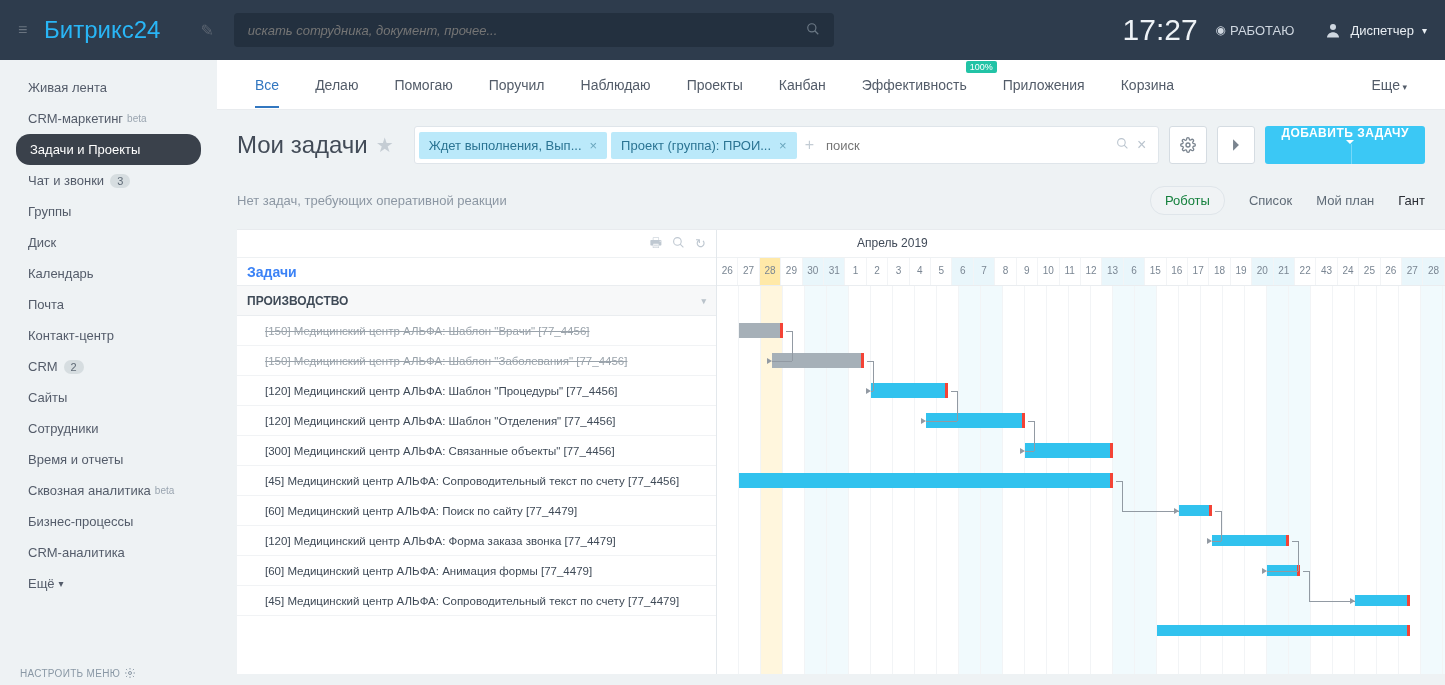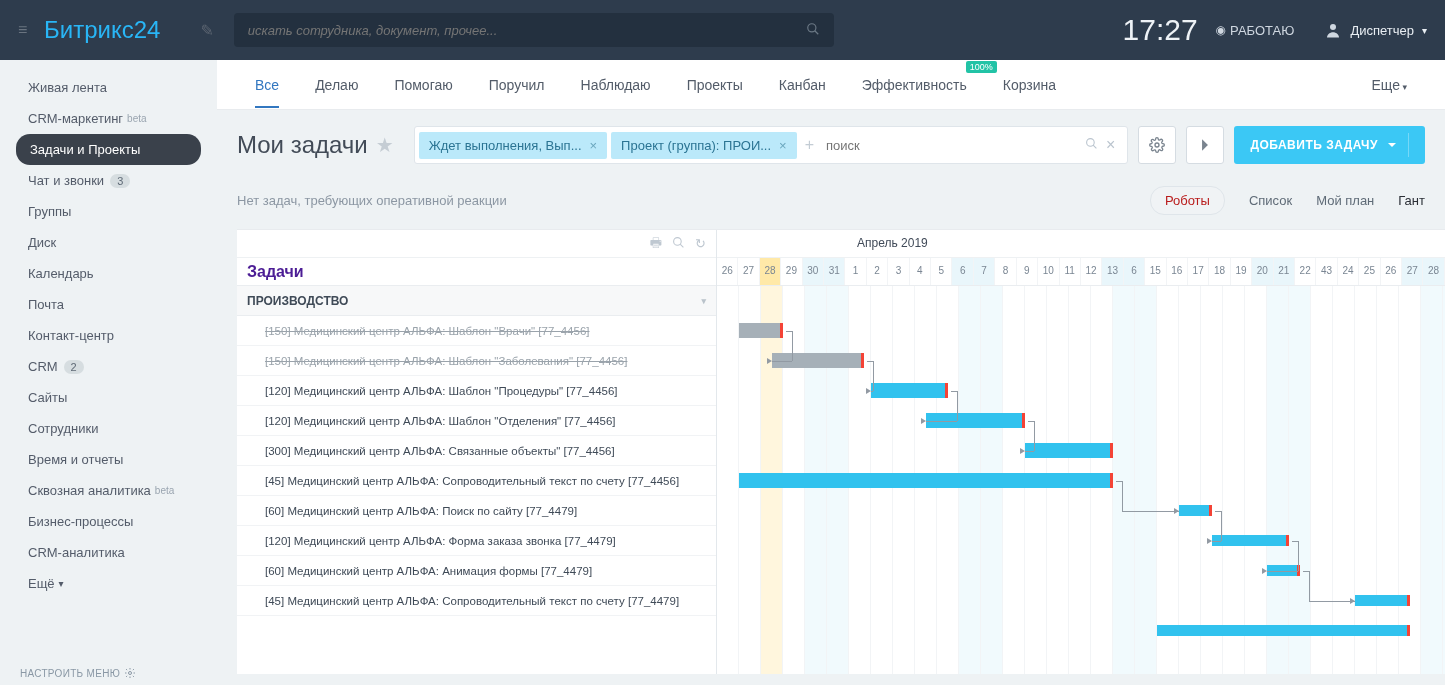--- a/index.html
+++ b/index.html
@@ -44,37 +44,37 @@
 .titlerow { display: flex; align-items: center; padding: 16px 20px 12px 20px; }
 .pagetitle { font-size: 24px; color: #424b57; font-weight: 300; margin-right: 8px; }
 .star { color: #c5cdd4; font-size: 20px; cursor: pointer; }
 .filters { margin-left: 20px; display: flex; align-items: center; background: #fff; border: 1px solid #dfe5ea; border-radius: 3px; height: 38px; flex: 1; padding: 4px; }
 .chip { background: #bbe9fa; color: #2b7493; padding: 6px 10px; border-radius: 2px; font-size: 13px; margin-right: 4px; display: flex; align-items: center; }
 .chip .x { margin-left: 8px; color: #6aa6bd; font-size: 13px; cursor: pointer; }
 .fsearch { flex: 1; border: 0; outline: 0; padding: 0 8px; font-size: 13px; color: #8f9aa7; }
 .ficons { display: flex; align-items: center; padding-right: 8px; }
 .ficons span { color: #bac4ce; margin-left: 8px; cursor: pointer; }
 .iconbtn { width: 38px; height: 38px; border: 1px solid #d5dce2; background: #fff; margin-left: 10px; display: flex; align-items: center; justify-content: center; border-radius: 3px; cursor: pointer; color: #7a848f; }
-.addbtn { height: 38px; background: #3bc8f5; color: #fff; border: 0; border-radius: 3px; padding: 0 16px; font-size: 12px; font-weight: 700; letter-spacing: 0.5px; margin-left: 10px; display: flex; align-items: center; cursor: pointer; }
+.addbtn { height: 38px; background: #3bc8f5; color: #fff; border: 0; border-radius: 3px; padding: 0 16px; font-size: 12px; font-weight: 700; letter-spacing: 0.5px; margin-left: 10px; display: flex; align-items: center; cursor: pointer; flex-direction: column; }
 .addbtn::after { content: ""; margin-left: 12px; width: 1px; height: 24px; background: rgba(255,255,255,0.3); }
 .addbtn-drop { width: 0; height: 0; border-left: 4px solid transparent; border-right: 4px solid transparent; border-top: 4px solid #fff; margin-left: 10px; }
 
 
 .subrow { display: flex; align-items: center; padding: 10px 20px 14px 20px; font-size: 13px; color: #8c97a3; }
 .subrow .spacer { flex: 1; }
-.robots { padding: 6px 14px; background: #f0f3f5; border: 1px solid #dfe5ea; border-radius: 14px; color: #b91c1c; cursor: pointer; }
+.robots { padding: 6px 14px; background: #f0f3f5; border: 1px solid #dfe5ea; border-radius: 14px; color: #15803d; cursor: pointer; }
 .viewlink { margin-left: 24px; color: #5f6b77; cursor: pointer; }
 .viewlink.active { color: #2b2f36; font-weight: 500; }
 
 
 .gantt { background: #fff; margin: 0 0 0 20px; height: 445px; display: flex; border-top: 1px solid #e8ebee; }
 .taskpane { width: 480px; border-right: 1px solid #e3e8ec; overflow: hidden; }
 .tasktools { height: 28px; display: flex; justify-content: flex-end; align-items: center; padding: 0 10px; border-bottom: 1px solid #eef1f3; }
 .tasktools span { color: #bfc8d1; margin-left: 10px; cursor: pointer; font-size: 13px; }
-.taskhdr { height: 28px; display: flex; align-items: center; padding: 0 10px; font-size: 16px; color: #4c1d95; border-bottom: 1px solid #eaedf0; font-weight: bold; }
+.taskhdr { height: 28px; display: flex; align-items: center; padding: 0 10px; font-size: 14px; color: #3b82f6; border-bottom: 1px solid #eaedf0; font-weight: bold; }
 .taskgroup { height: 30px; background: #f7f8f9; display: flex; align-items: center; padding: 0 10px; font-size: 12px; color: #3f4a57; font-weight: bold; border-bottom: 1px solid #eaedf0; position: relative; }
 .taskgroup::after { content: "▾"; position: absolute; right: 10px; color: #bac3cb; font-size: 9px; }
 .taskrow { height: 30px; display: flex; align-items: center; padding: 0 10px 0 28px; font-size: 11.5px; color: #3f4a57; border-bottom: 1px solid #f1f3f5; white-space: nowrap; overflow: hidden; text-overflow: ellipsis; cursor: pointer; }
 .taskrow.done { text-decoration: line-through; color: #9aa3ab; }
 
 .chartpane { flex: 1; position: relative; overflow: hidden; }
 .monthhdr { height: 28px; border-bottom: 1px solid #eef1f3; position: relative; }
 .monthlabel { position: absolute; left: 140px; top: 6px; font-size: 12px; color: #404a58; }
 .dayshdr { height: 28px; display: flex; border-bottom: 1px solid #eaedf0; }
 .daycell { width: 22px; text-align: center; font-size: 10px; color: #7a8693; border-right: 1px solid #f2f4f6; padding-top: 7px; position: relative; }
@@ -154,20 +154,21 @@
 <div class="main">
   <div class="tabs" id="tabs">
       <div class="tab active">Все</div>
       <div class="tab">Делаю</div>
       <div class="tab">Помогаю</div>
       <div class="tab">Поручил</div>
       <div class="tab">Наблюдаю</div>
       <div class="tab">Проекты</div>
       <div class="tab">Канбан</div>
       <div class="tab">Эффективность<span class="badge100">100%</span></div>
+      <div class="tab">Приложения</div>
       <div class="tab">Корзина</div>
       <div class="spacer"></div>
       <div class="tab more">Еще</div>
     </div>
 
   <div class="titlerow">
     <span class="pagetitle">Мои задачи</span>
     <span class="star">★</span>
     <div class="filters">
       <span class="chip">

